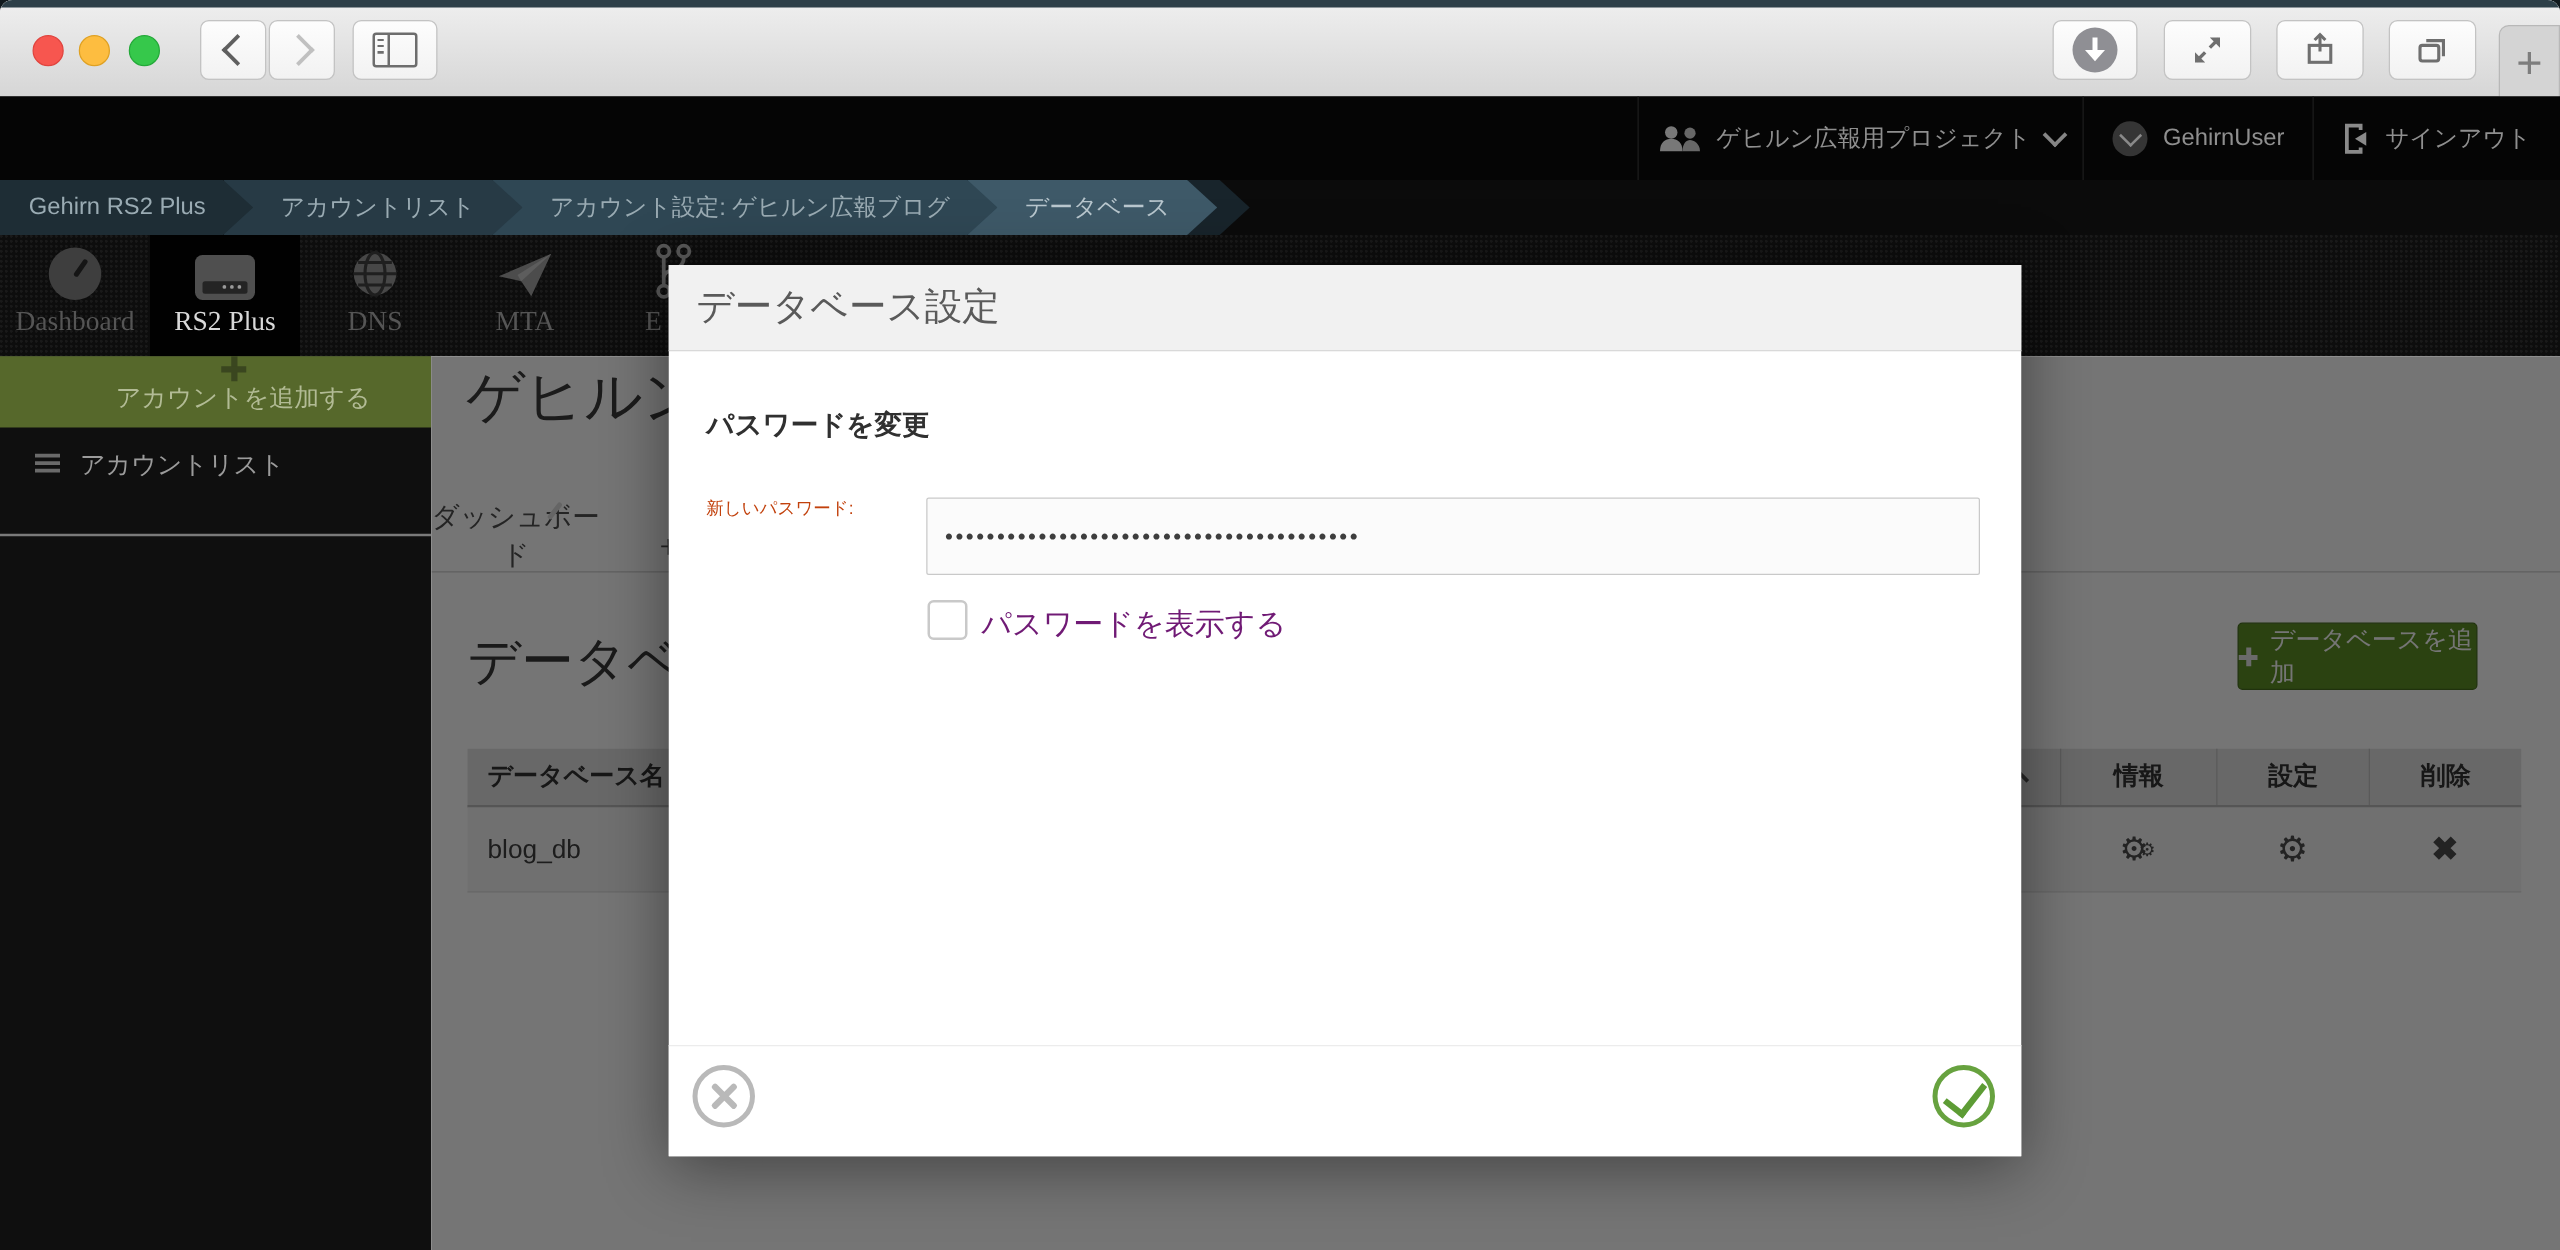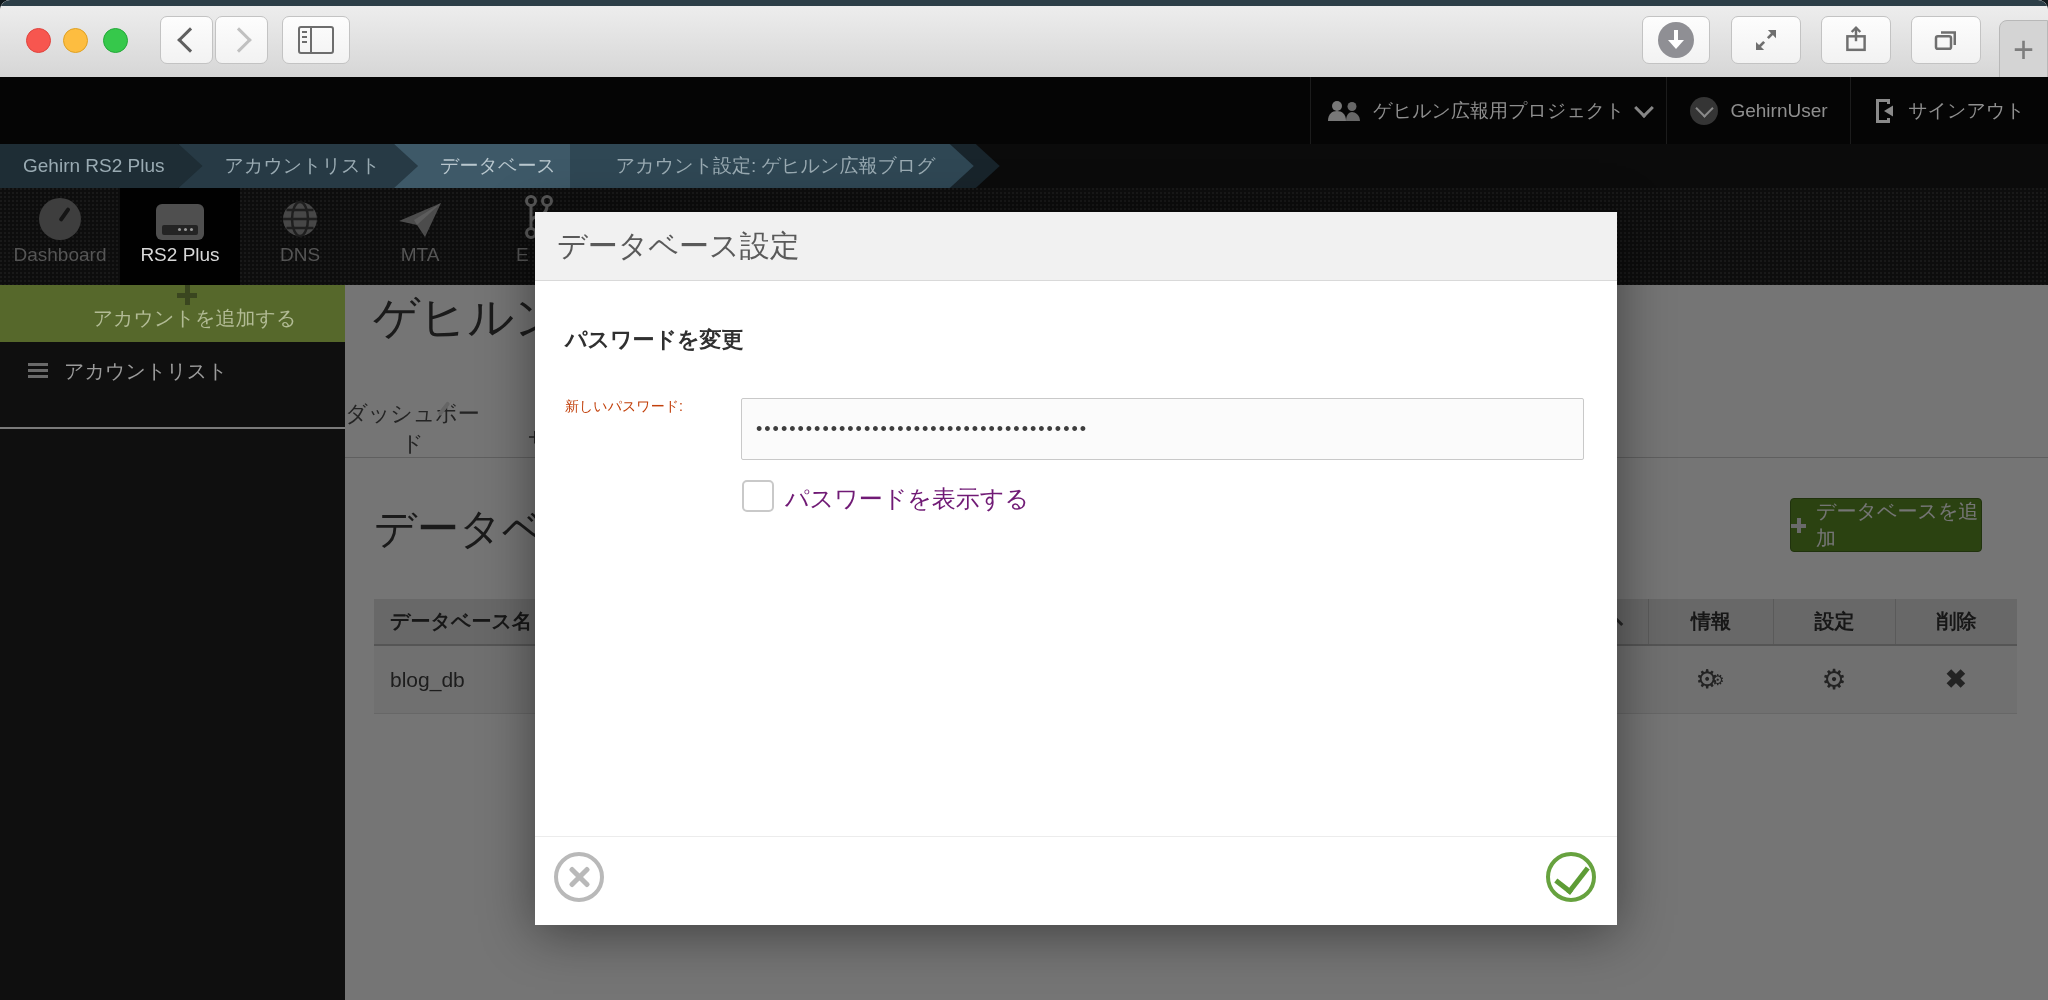--- a/index.html
+++ b/index.html
@@ -48,21 +48,21 @@
   .crumb.c3{background:#2f4754;z-index:3;}
   .crumb.c4{background:#3e5968;z-index:2;color:#b9c7ce;}
   .crumb.ghost{background:#18242b;z-index:1;width:50px;padding:0;}
   
   .navrow{position:absolute;top:188px;left:0;right:0;height:97px;background:#0d0d0d;
           background-image:radial-gradient(circle at 1px 1px,rgba(255,255,255,0.05) 1px,transparent 1.3px);
           background-size:4px 4px;}
   .navtile{position:absolute;top:0;width:120px;height:97px;text-align:center;}
   .navtile.active{background:#010101;}
   .navtile .ic{height:52px;display:flex;align-items:flex-end;justify-content:center;}
-  .navlabel{margin-top:4px;font-size:19px;color:#555;}
+  .navlabel{margin-top:4px;font-size:22px;color:#555;font-family:Liberation Serif, serif;}
   .navtile.active .navlabel{color:#d8d8d8;}
   .gauge-round{width:42px;height:42px;border-radius:50%;background:#3e3e3e;position:relative;}
   .gauge-round::after{content:"";position:absolute;left:19px;top:7px;width:4px;height:16px;background:#151515;
                       border-radius:2px;transform:rotate(35deg);transform-origin:bottom center;}
   .server-ic{position:relative;width:48px;height:36px;background:#4f4f4f;border-radius:6px;}
   .server-ic::before{content:"";position:absolute;left:6px;bottom:5px;right:6px;height:10px;background:#242424;border-radius:2px;}
   .server-ic::after{content:"";position:absolute;right:11px;bottom:9px;width:3px;height:3px;border-radius:50%;background:#9a9a9a;
                     box-shadow:-6px 0 0 #9a9a9a,-12px 0 0 #9a9a9a;}
   
   .sidebar{position:absolute;left:0;top:285px;width:345px;bottom:0;background:#0f0f0f;}
@@ -210,22 +210,22 @@
         <path d="M2 1 h14 v5 h-3 v-2 h-8 v18 h8 v-2 h3 v5 H2 z" fill="#8a8a8a"></path>
         <polygon points="10,13 19,7.5 19,18.5" fill="#8a8a8a"></polygon>
       </svg>
       <span>サインアウト</span>
     </div>
   </div>
 
   <div class="crumbbar">
     <div class="crumb c1">Gehirn RS2 Plus</div>
     <div class="crumb c2">アカウントリスト</div>
+    <div class="crumb c3">アカウント設定: ゲヒルン広報ブログ</div>
     <div class="crumb c4">データベース</div>
-    <div class="crumb c3">アカウント設定: ゲヒルン広報ブログ</div>
     <div class="crumb ghost"></div>
   </div>
 
   <div class="navrow">
     <div class="navtile" style="left:0;">
       <div class="ic">
           <span class="gauge-round"></span>
         </div>
       <div class="navlabel">Dashboard</div>
     </div>

